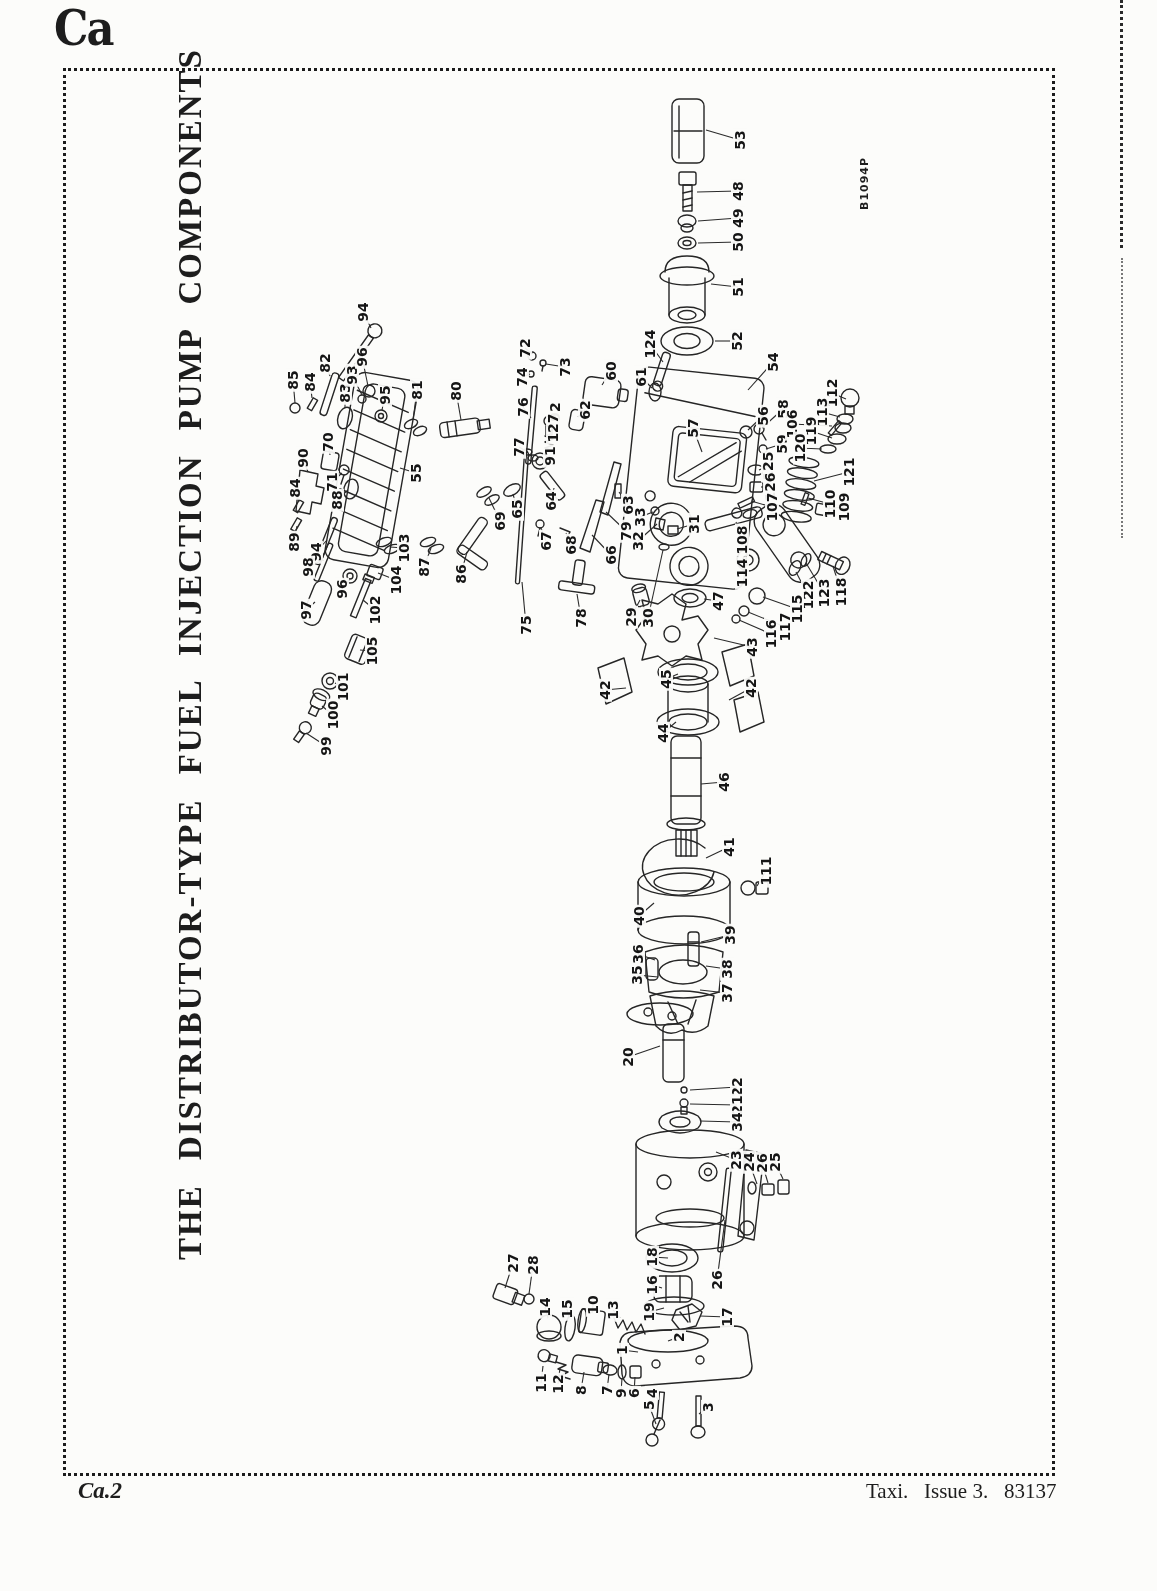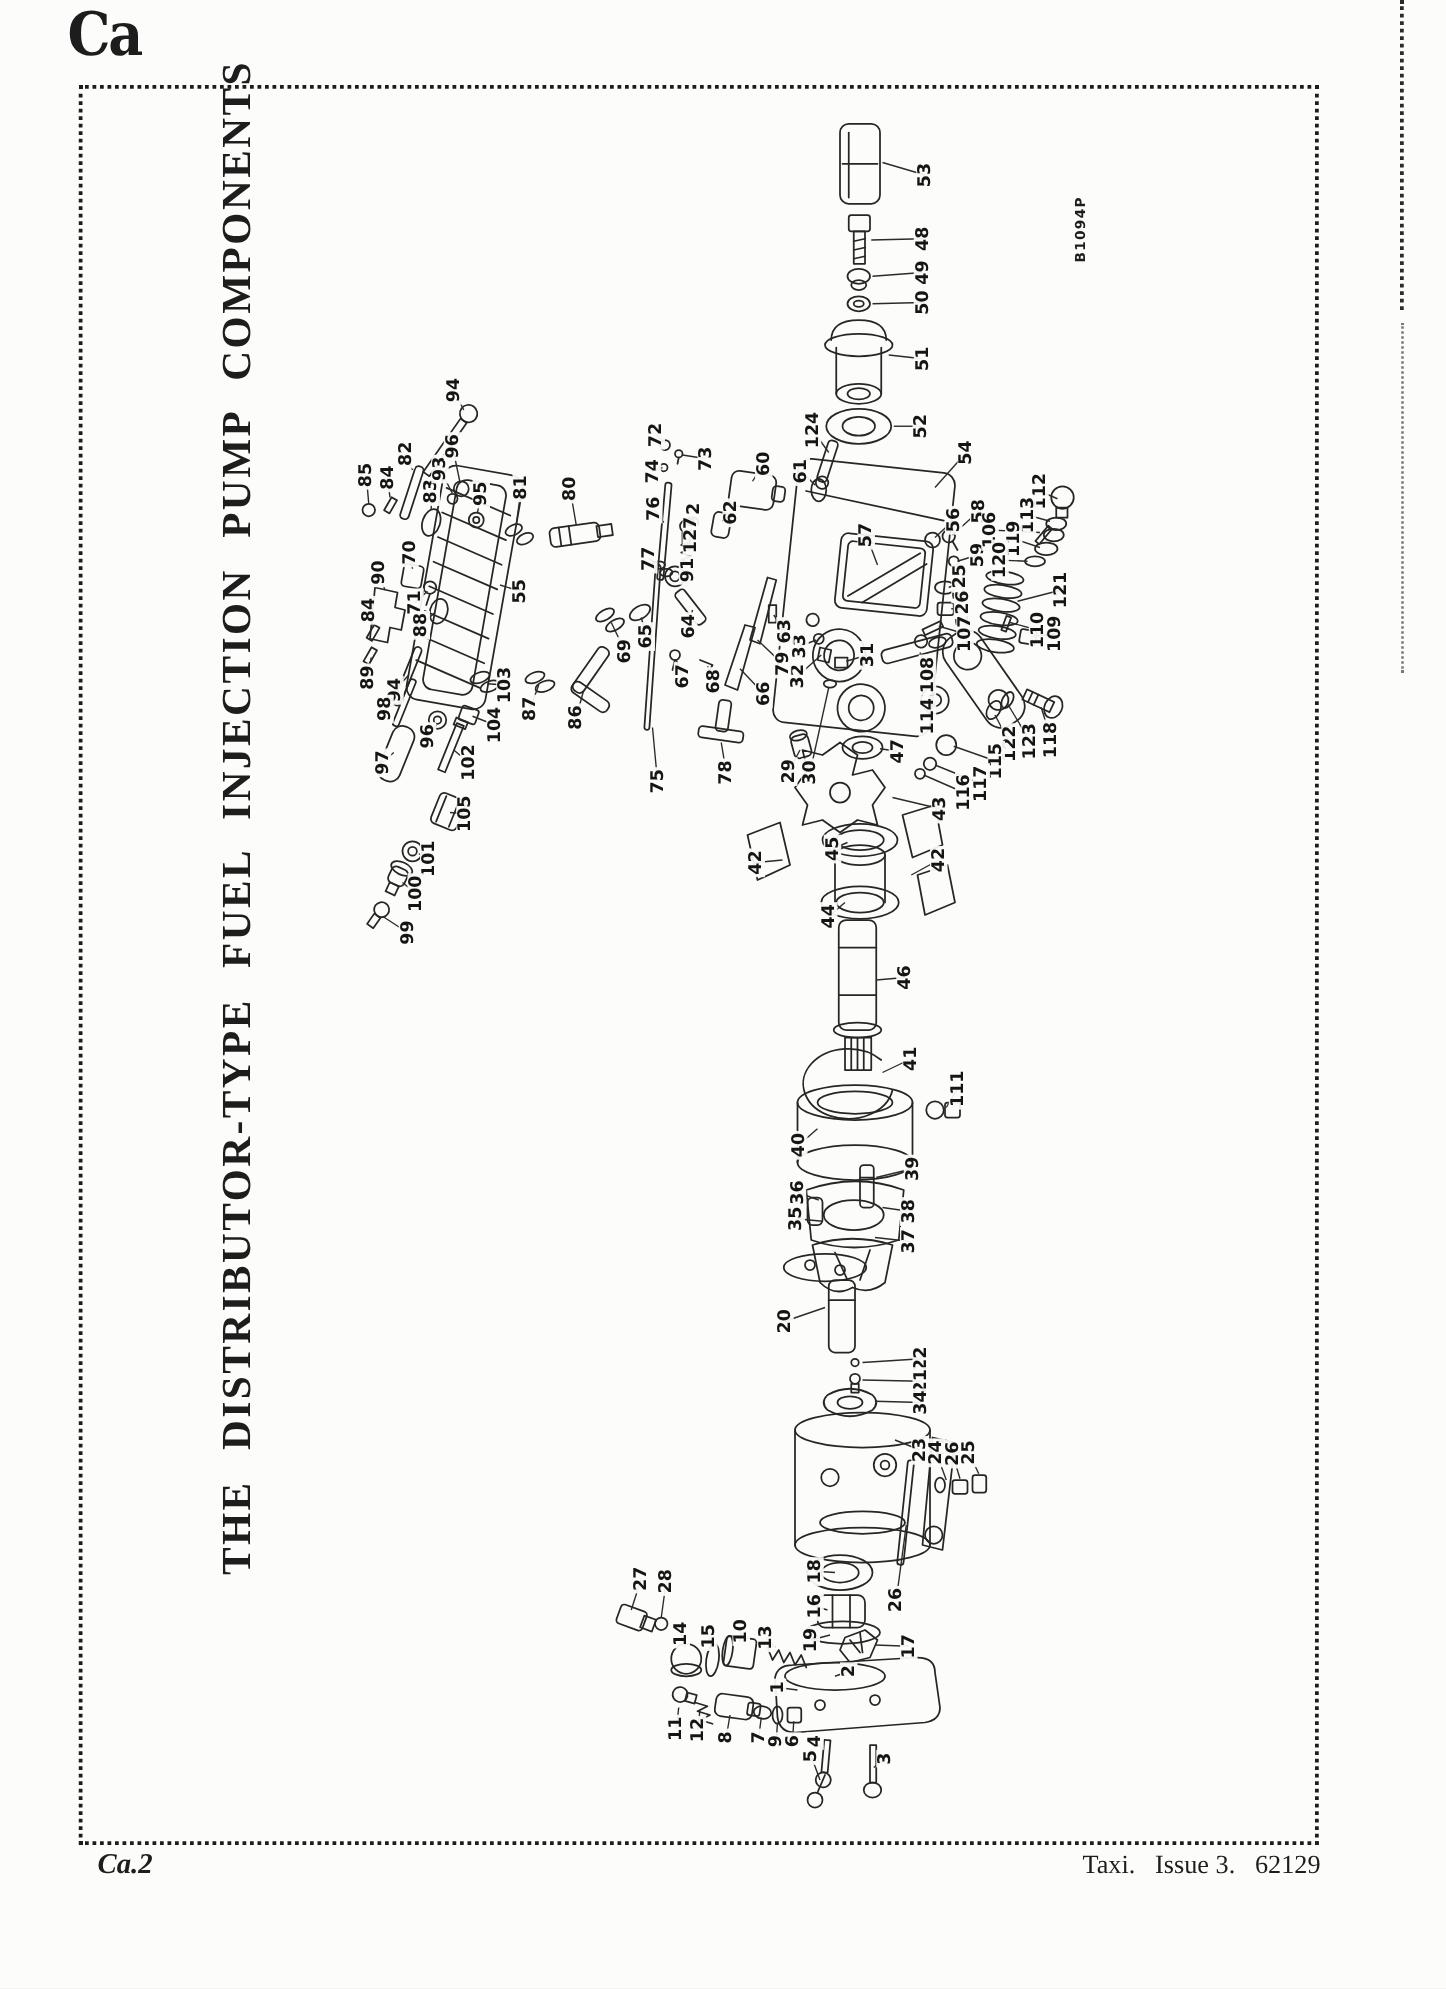--- a/index.html
+++ b/index.html
@@ -30,21 +30,21 @@
 <div class="page">
 
   <div class="frame"></div>
   <div class="edge-marks-top"></div>
   <div class="edge-marks-low"></div>
 
   <div class="logo">Ca</div>
   <div class="title-v">THE DISTRIBUTOR-TYPE FUEL INJECTION PUMP COMPONENTS</div>
   <div class="figref">B1094P</div>
   <div class="footer-left">Ca.2</div>
-  <div class="footer-right">Taxi.   Issue 3.   62129</div>
+  <div class="footer-right">Taxi.   Issue 3.   83137</div>
 
   <svg class="diagram" width="1157" height="1591" viewBox="0 0 1157 1591">
     <g stroke="#262626" stroke-width="1.4" fill="none" stroke-linecap="round" stroke-linejoin="round">
 
       <rect x="672" y="99" width="32" height="64" rx="7"></rect>
       <line x1="674" y1="131" x2="702" y2="131"></line>
       <line x1="679" y1="106" x2="679" y2="158"></line>
       <rect x="679" y="172" width="17" height="13" rx="2"></rect>
       <rect x="683" y="185" width="9" height="26"></rect>
       <line x1="683" y1="193" x2="692" y2="191"></line>

